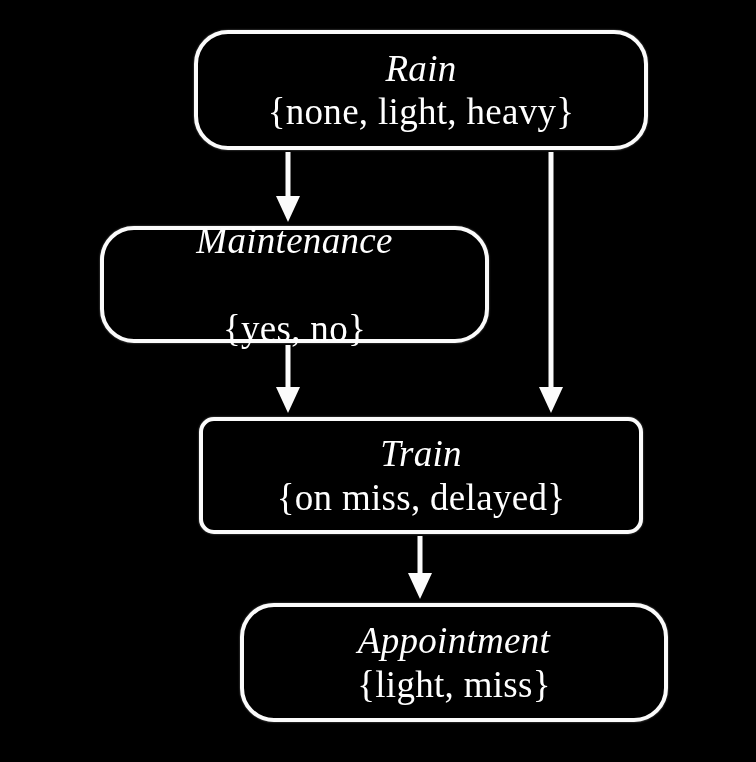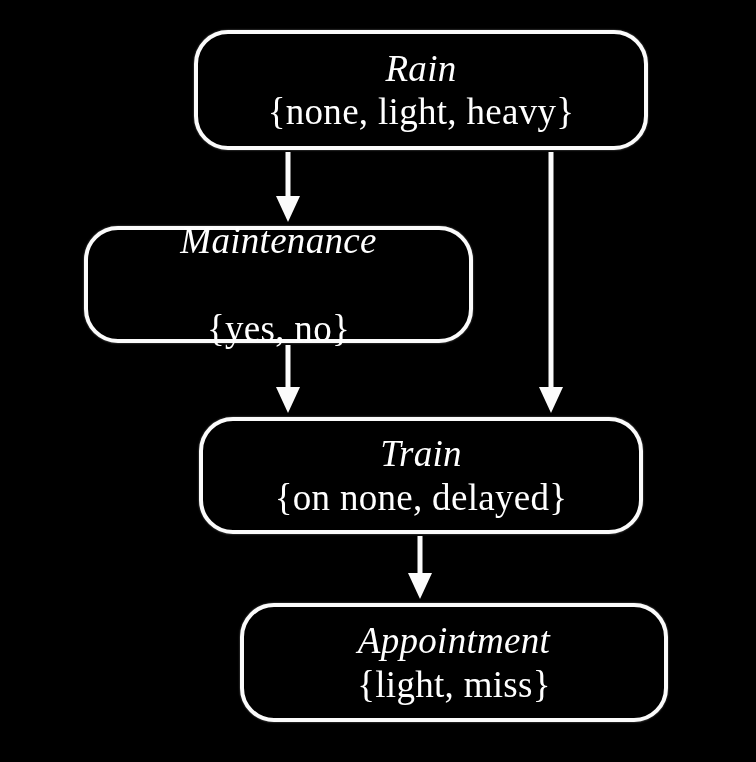--- a/index.html
+++ b/index.html
@@ -78,26 +78,26 @@
           <rect x="17.5" y="0" width="5" height="39" fill="#fbfbfb"></rect>
           <polygon points="8,37 32,37 20,63" fill="#fbfbfb"></polygon>
         </svg>
       </div>
     </div>
   <div id="nodes-layer">
       <div class="node" style="left: 194px; top: 30px; width: 454px; height: 120px;">
         <div class="node-title">Rain</div>
         <div class="node-states">{none, light, heavy}</div>
       </div>
-      <div class="node" style="left: 84px; top: 226px; width: 389px; height: 117px; gap: 44px;">
+      <div class="node" style="left: 100px; top: 226px; width: 389px; height: 117px; gap: 44px;">
         <div class="node-title">Maintenance</div>
         <div class="node-states">{yes, no}</div>
       </div>
-      <div class="node" style="left: 199px; top: 417px; width: 444px; height: 117px;">
+      <div class="node" style="left: 199px; top: 417px; width: 444px; height: 117px; border-radius: 15px;">
         <div class="node-title">Train</div>
-        <div class="node-states">{on none, delayed}</div>
+        <div class="node-states">{on miss, delayed}</div>
       </div>
       <div class="node" style="left: 240px; top: 603px; width: 428px; height: 119px;">
         <div class="node-title">Appointment</div>
         <div class="node-states">{light, miss}</div>
       </div>
     </div>
 </div>
 
 </body></html>

